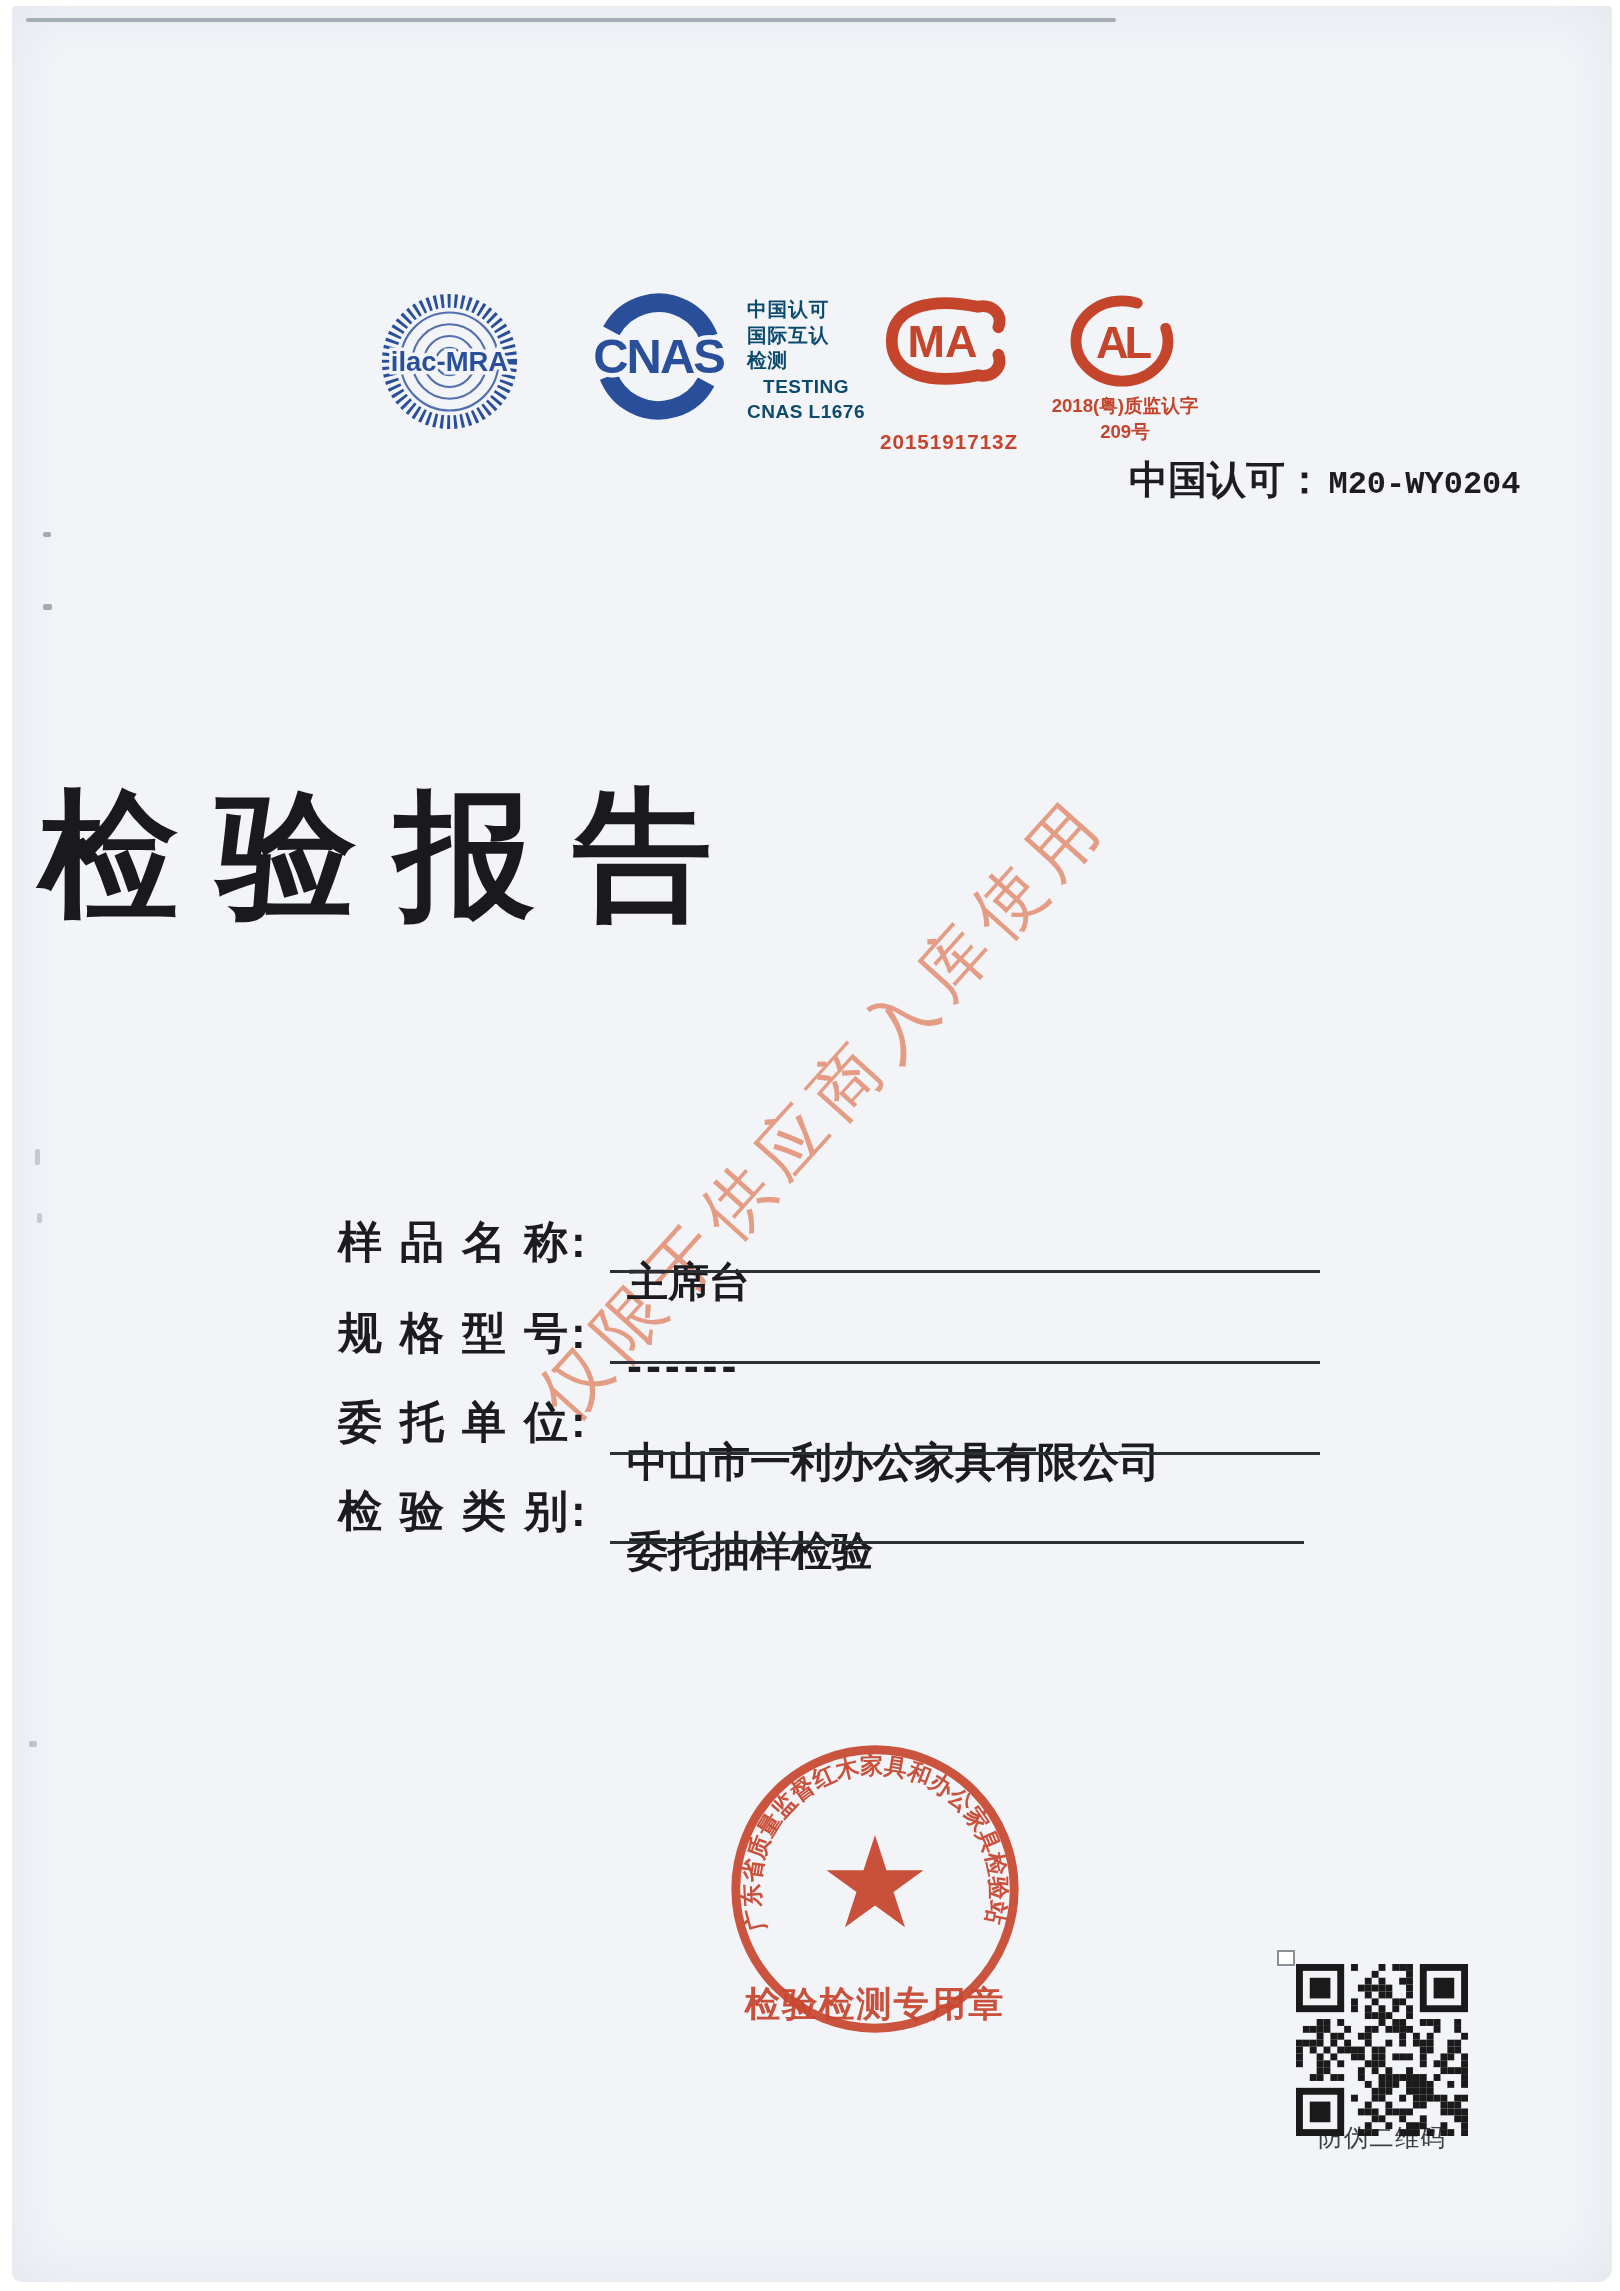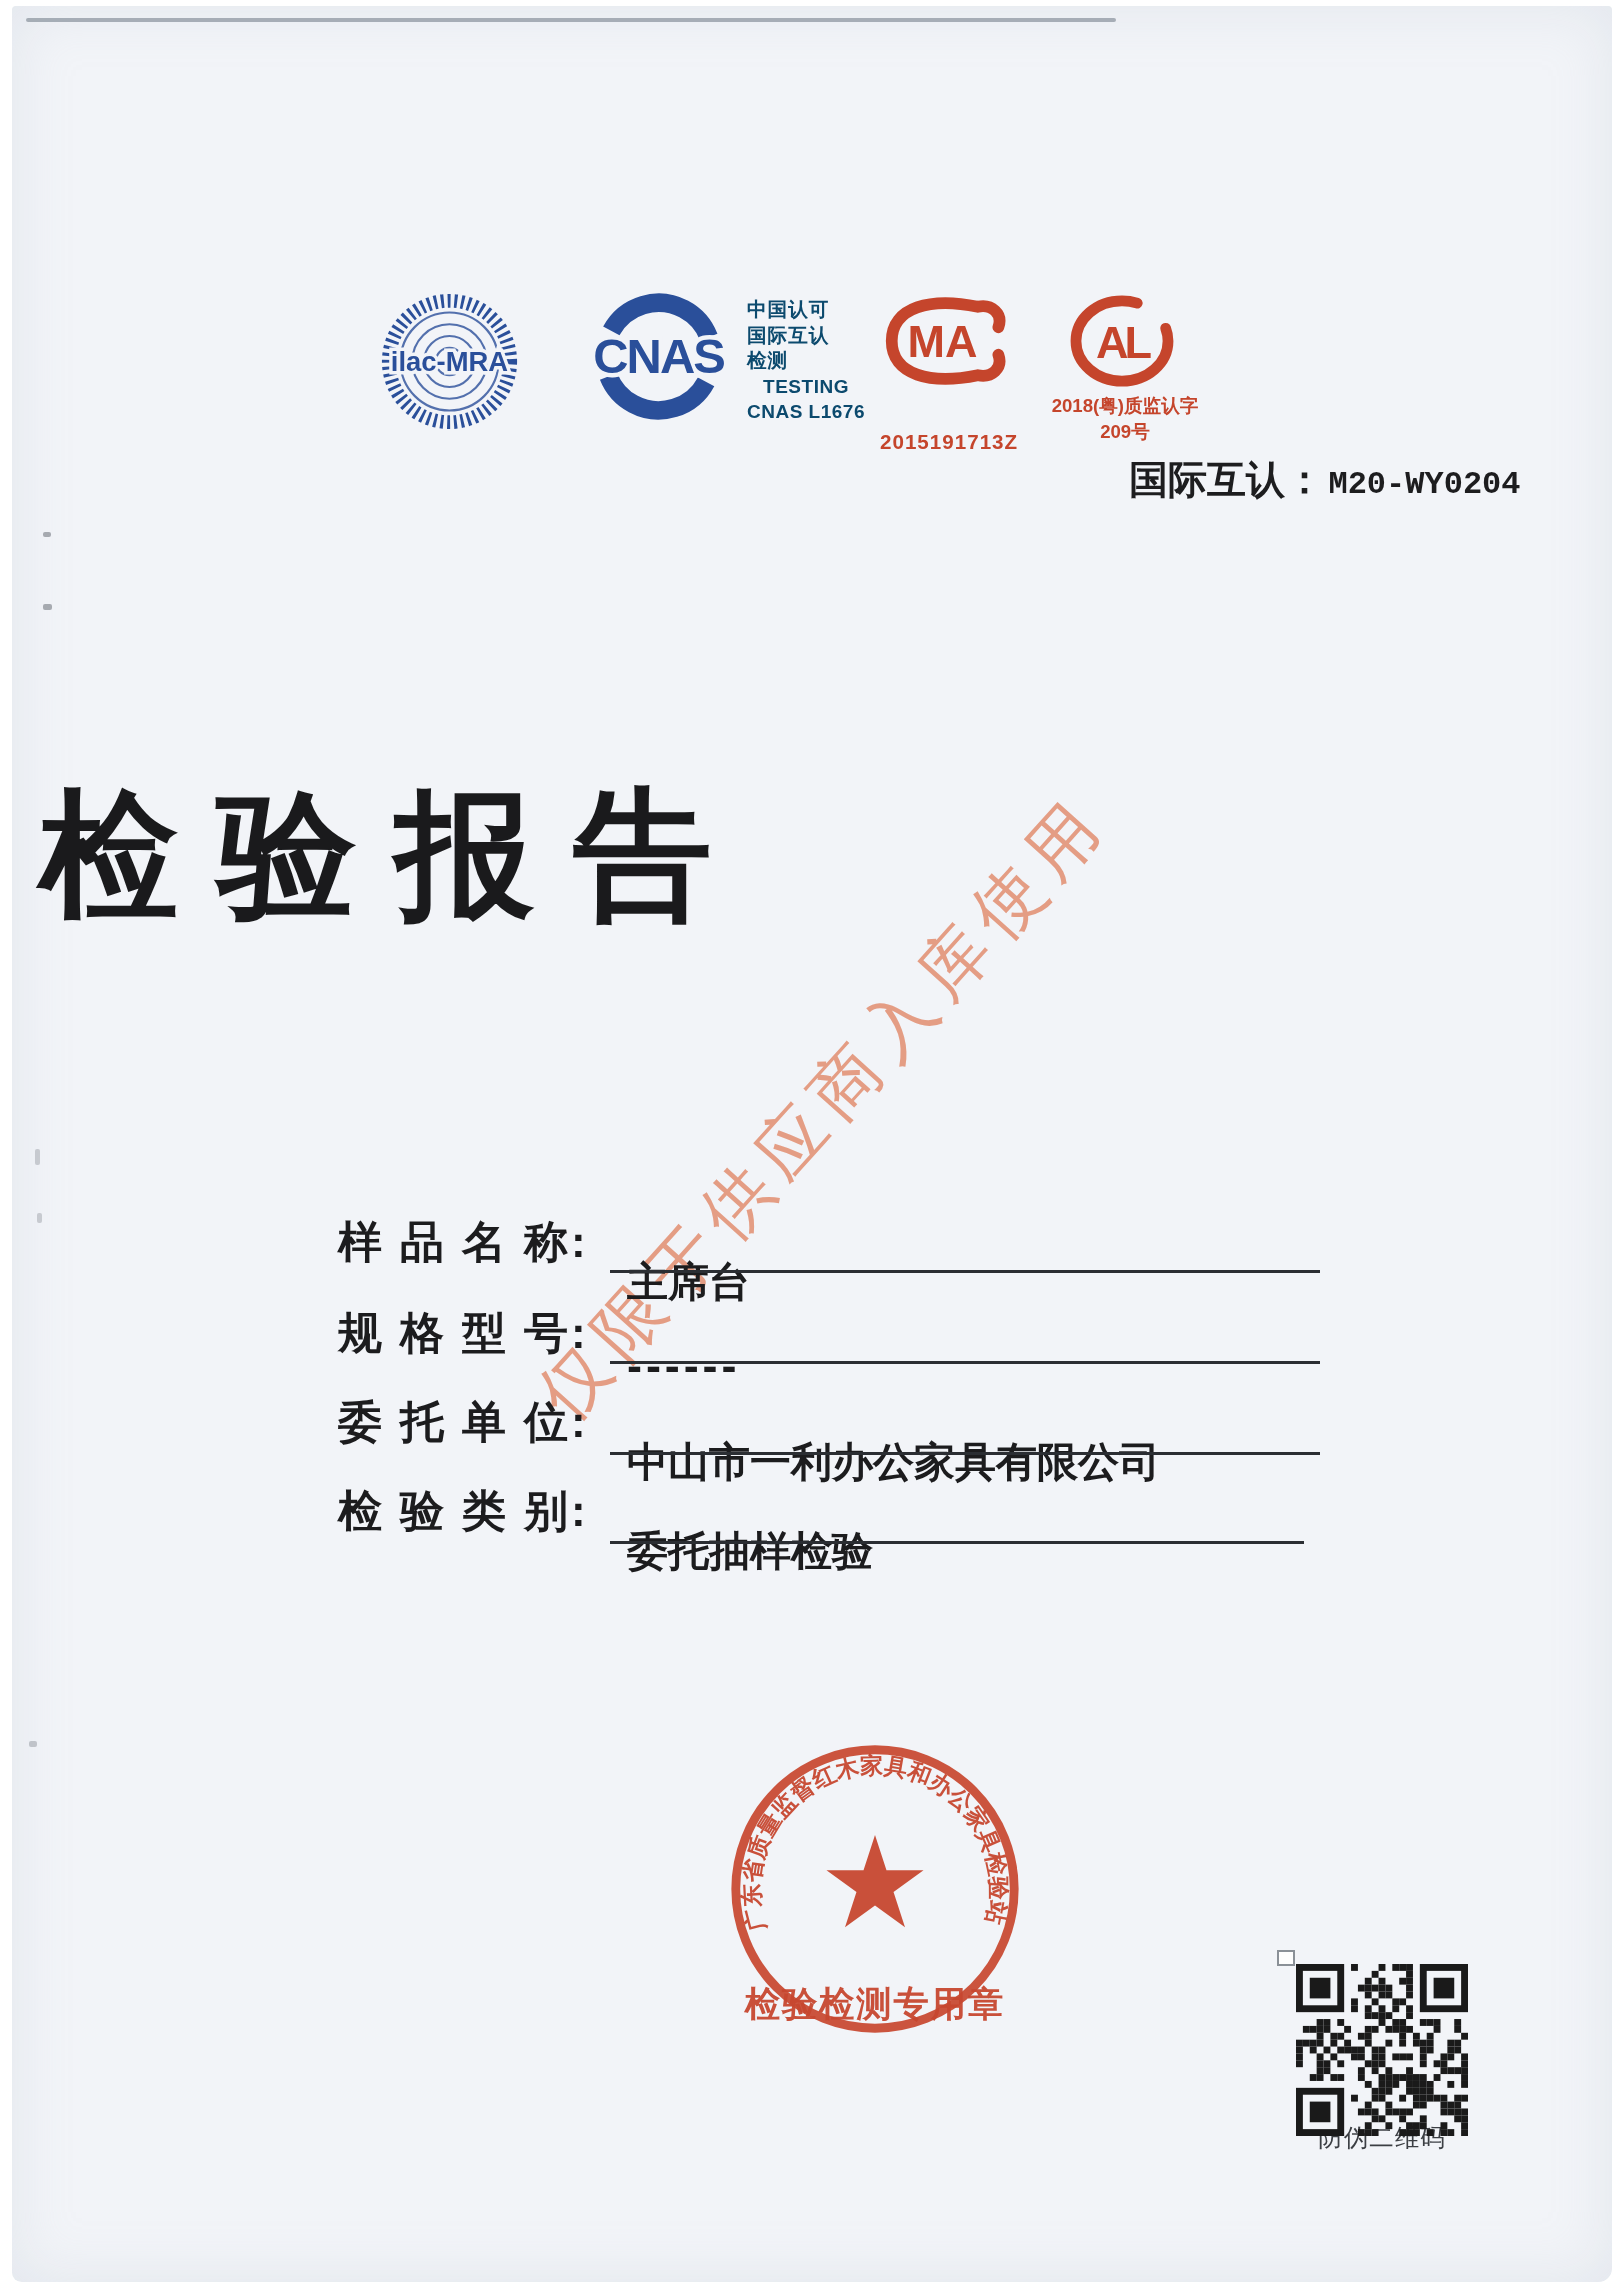--- a/index.html
+++ b/index.html
@@ -93,21 +93,21 @@
   </svg>
   <div class="red-small" style="left:880px;top:390px;width:135px;font-size:20.6px;letter-spacing:1px;margin-top:40px;">2015191713Z</div>
 
   <svg class="logo" style="left:1066px;top:295px;" width="112" height="94" viewBox="0 0 114 96">
     <ellipse cx="57" cy="47" rx="47" ry="41" fill="none" stroke="#c5452c" stroke-width="11" stroke-dasharray="243 40" stroke-dashoffset="20" stroke-linecap="round"></ellipse>
     <text x="57" y="64" text-anchor="middle" font-size="46" font-weight="900" letter-spacing="-4" fill="#c5452c">AL</text>
   </svg>
   <div class="red-small" style="left:1037px;top:393px;width:176px;font-size:18.6px;">2018(粤)质监认字209号</div>
 
   <div class="report-no">
-    <span class="lbl">国际互认：</span>
+    <span class="lbl">中国认可：</span>
     <span class="val">M20-WY0204</span>
   </div>
 
   <div class="doc-title">检验报告</div>
 
   <div class="watermark">仅限于供应商入库使用</div>
 
   <div class="frow-label" style="top:1213px;">样 品 名 称:</div>
   <div class="frow-value" style="top:1211px;">主席台</div>
   <div class="frow-line" style="top:1270px;"></div>

